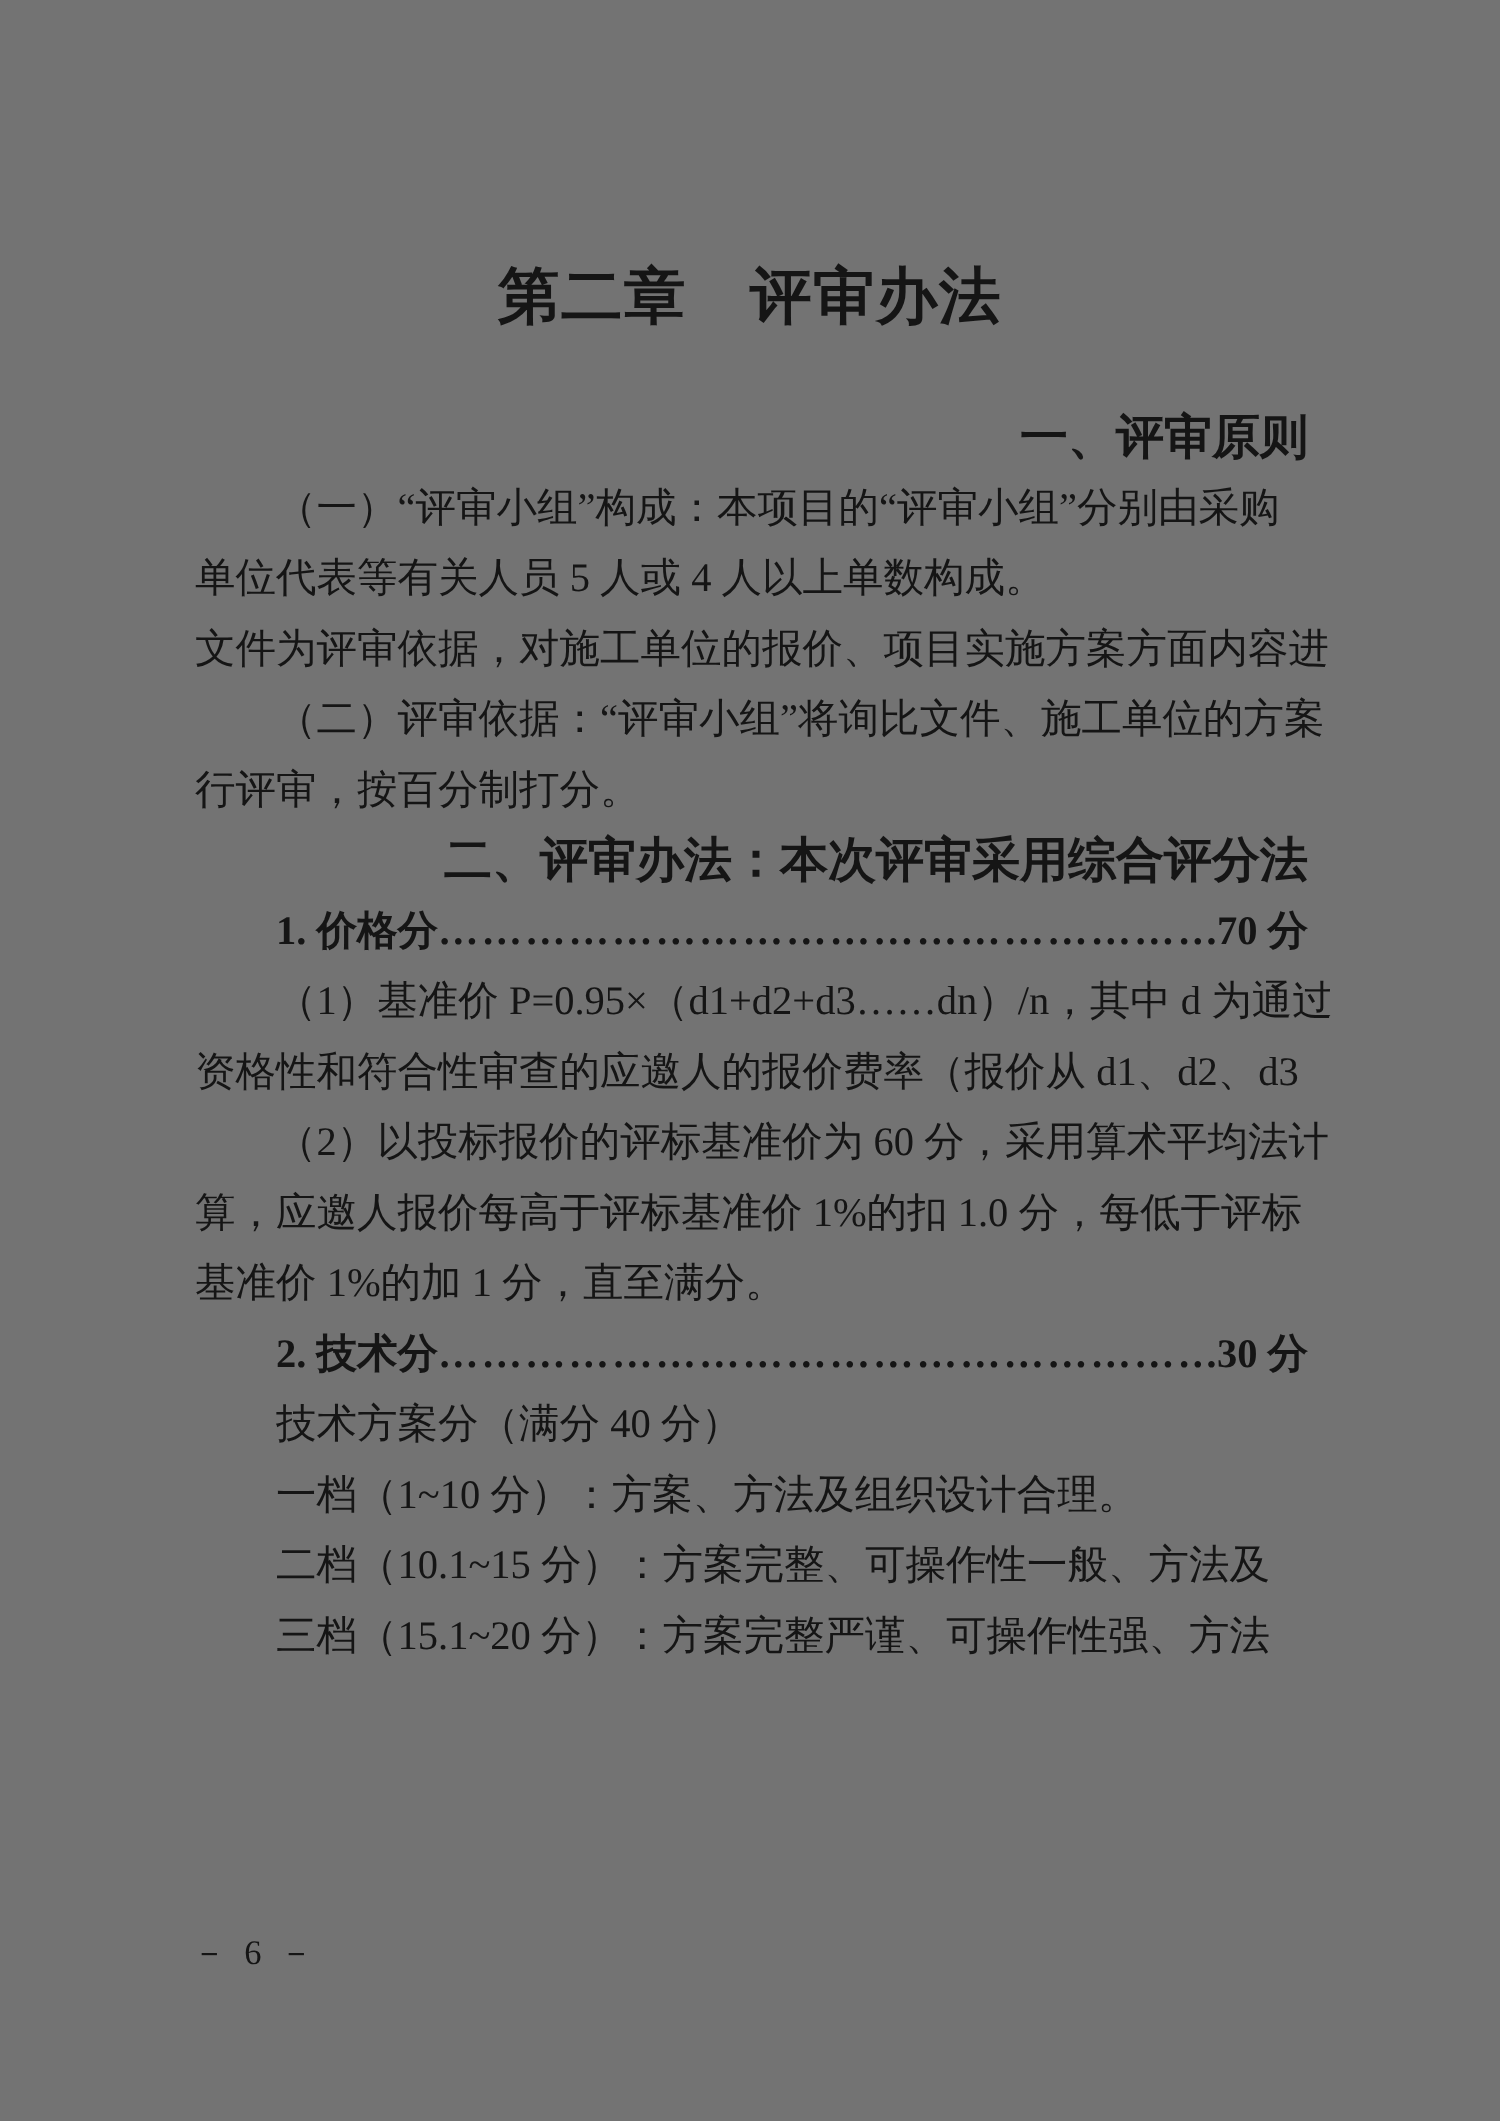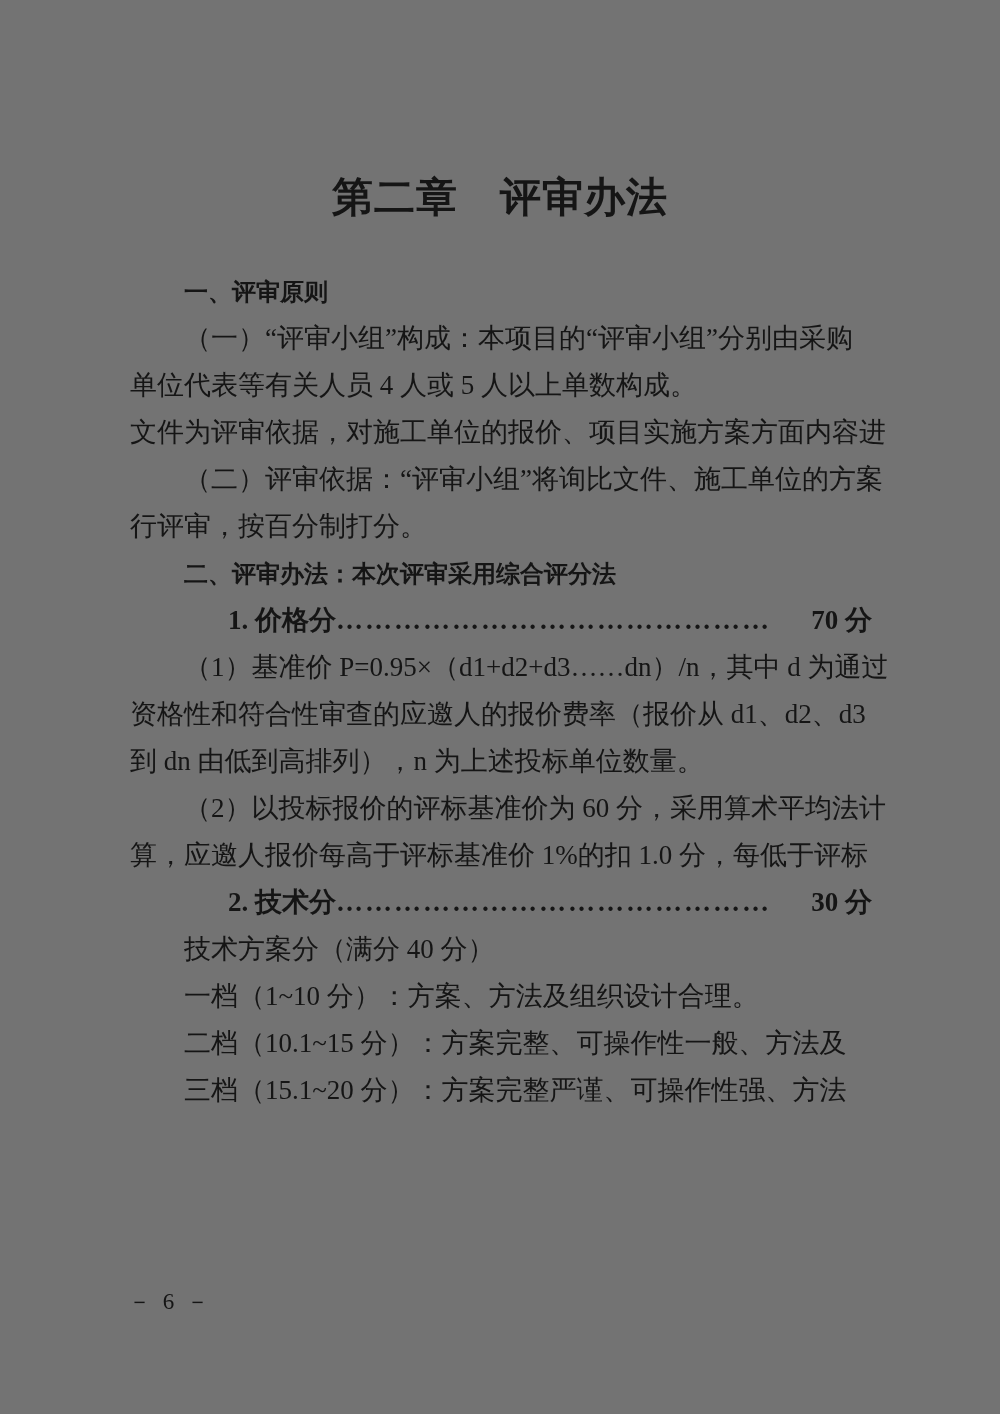--- a/index.html
+++ b/index.html
@@ -39,38 +39,38 @@
   .line {
     height: 47px;
     white-space: nowrap;
   }
   .i {
     padding-left: 54px;
   }
   .h {
     font-family: "Liberation Sans", "DejaVu Sans", sans-serif;
     font-weight: 700;
-    font-size: 24px;
+    font-size: 32px;
+    text-align: right;
   }
   .score {
     display: flex;
     align-items: baseline;
     font-weight: 700;
   }
   .score .dots {
     flex: 1 1 auto;
     overflow: hidden;
     white-space: nowrap;
     letter-spacing: 2px;
   }
   .score .label,
   .score .value {
     flex: 0 0 auto;
     white-space: nowrap;
-    margin-left: 44px;
   }
   .page-footer {
     position: absolute;
     left: 128px;
     top: 1286px;
     font-size: 23px;
     letter-spacing: 3px;
     white-space: nowrap;
   }
 </style>
@@ -79,41 +79,41 @@
 
 <div class="page">
 
   <div class="doc-title">第二章　评审办法</div>
 
   <div class="content">
 
     <div class="line h i">一、评审原则</div>
 
     <div class="line i">（一）“评审小组”构成：本项目的“评审小组”分别由采购</div>
-    <div class="line">单位代表等有关人员 4 人或 5 人以上单数构成。</div>
+    <div class="line">单位代表等有关人员 5 人或 4 人以上单数构成。</div>
 
     <div class="line">文件为评审依据，对施工单位的报价、项目实施方案方面内容进</div>
     <div class="line i">（二）评审依据：“评审小组”将询比文件、施工单位的方案</div>
     <div class="line">行评审，按百分制打分。</div>
 
     <div class="line h i">二、评审办法：本次评审采用综合评分法</div>
 
     <div class="line score i">
       <span class="label">1. 价格分</span>
       <span class="dots">…………………………………………………</span>
       <span class="value">70 分</span>
     </div>
 
 
     <div class="line i">（1）基准价 P=0.95×（d1+d2+d3……dn）/n，其中 d 为通过</div>
     <div class="line">资格性和符合性审查的应邀人的报价费率（报价从 d1、d2、d3</div>
-    <div class="line">到 dn 由低到高排列），n 为上述投标单位数量。</div>
 
     <div class="line i">（2）以投标报价的评标基准价为 60 分，采用算术平均法计</div>
     <div class="line">算，应邀人报价每高于评标基准价 1%的扣 1.0 分，每低于评标</div>
+    <div class="line">基准价 1%的加 1 分，直至满分。</div>
 
     <div class="line score i">
       <span class="label">2. 技术分</span>
       <span class="dots">…………………………………………………</span>
       <span class="value">30 分</span>
     </div>
 
     <div class="line i">技术方案分（满分 40 分）</div>
     <div class="line i">一档（1~10 分）：方案、方法及组织设计合理。</div>
     <div class="line i">二档（10.1~15 分）：方案完整、可操作性一般、方法及</div>

